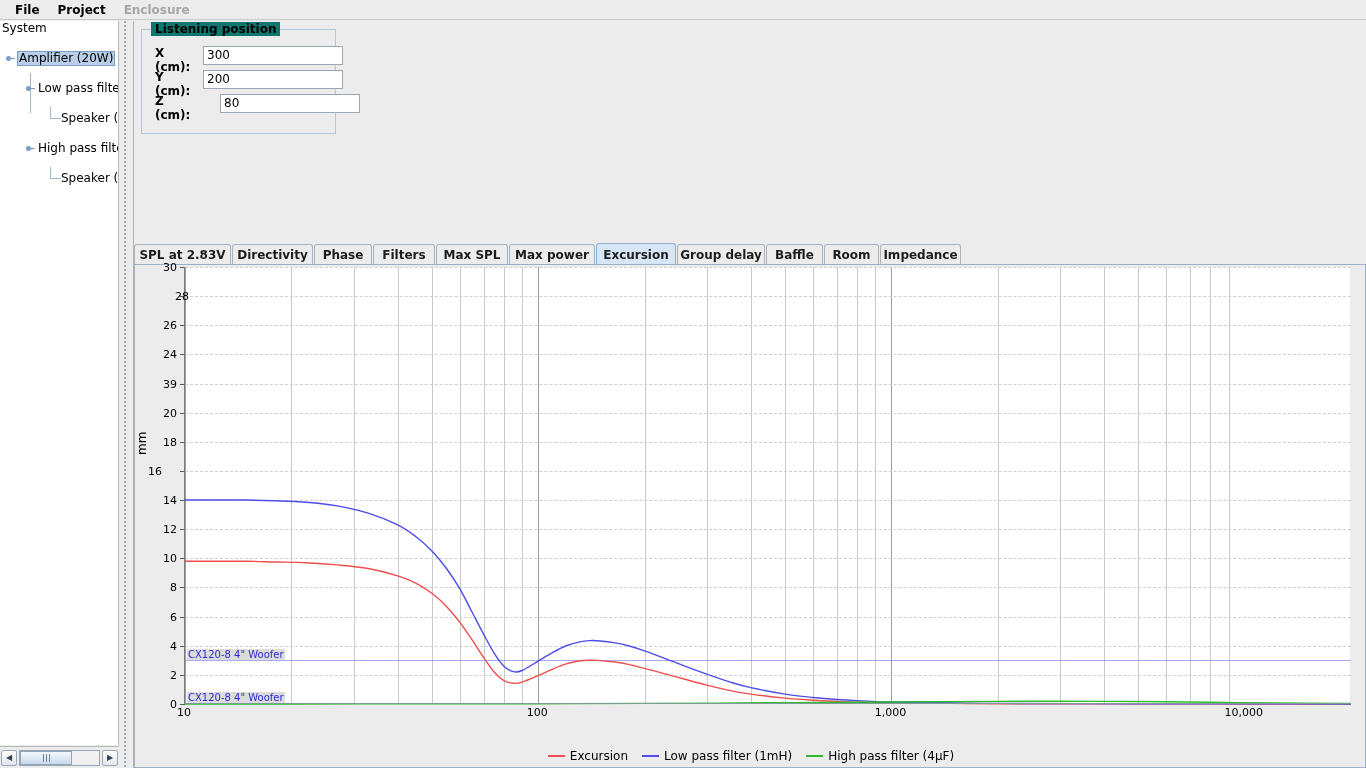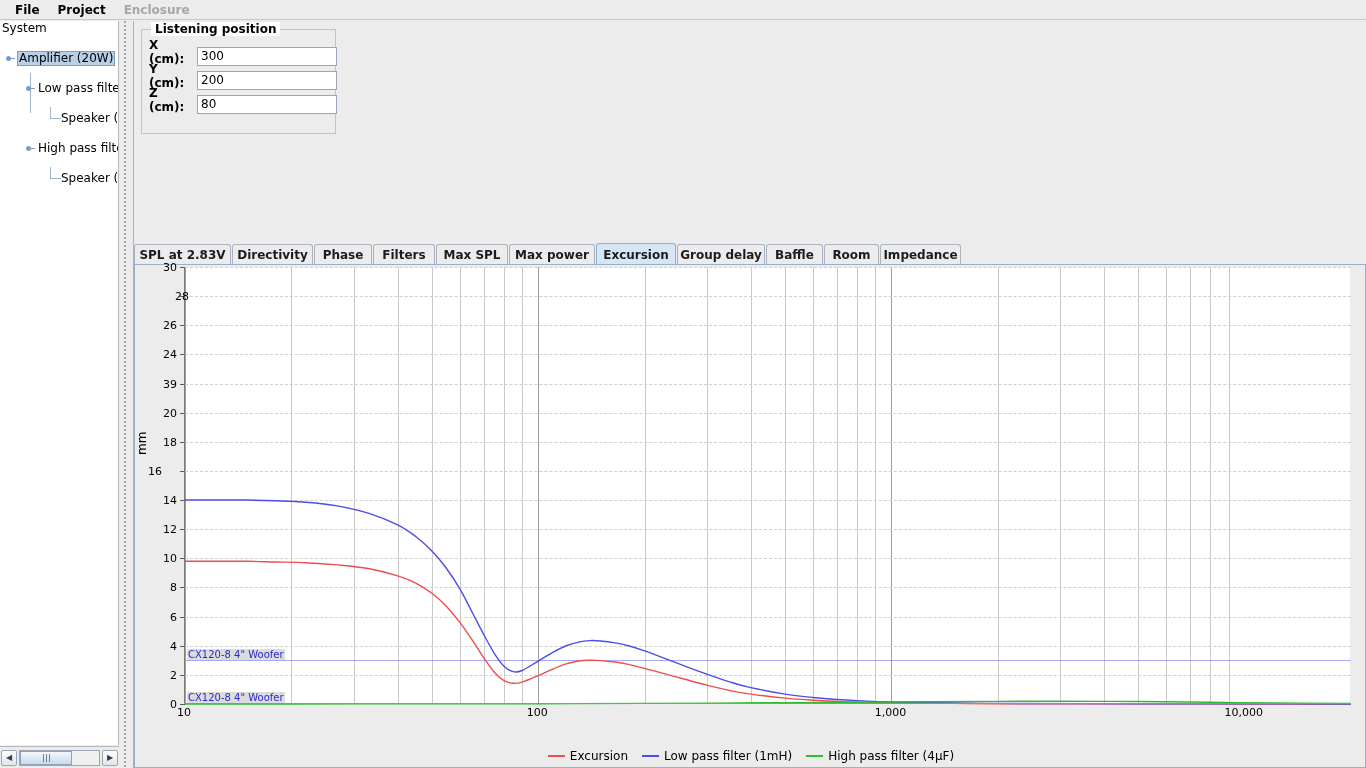--- a/index.html
+++ b/index.html
@@ -103,25 +103,25 @@
   
   #top-panel{
     position:absolute;left:134px;top:21px;width:1232px;height:224px;
     background:#ececed;box-sizing:border-box;
   }
   #lp-group{
     position:absolute;left:7px;top:8px;width:195px;height:105px;
     border:1px solid #b6c6d8;box-sizing:border-box;
   }
   #lp-title{
-    position:absolute;left:9px;top:-8px;background:#ffffff;padding:0 4px;
+    position:absolute;left:9px;top:-8px;background:#0f766e;padding:0 4px;
     font-weight:bold;font-size:12px;
   }
   .lp-row{
-    position:absolute;left:7px;height:20px;display:flex;align-items:flex-end;
+    position:absolute;left:13px;height:20px;display:flex;align-items:flex-start;
   }
   .lp-label{
     width:48px;font-weight:bold;font-size:12px;text-align:left;
   }
   .lp-input{
     width:140px;height:19px;line-height:19px;
     border:1px solid #9aa6b4;background:#ffffff;
     font-family:"DejaVu Sans","Liberation Sans",sans-serif;font-size:12px;
     padding:0 3px;box-sizing:border-box;color:#000;outline:none;
   }
@@ -251,21 +251,21 @@
       <div class="lp-row" style="top:16px;">
         <span class="lp-label">X (cm):</span>
         <input class="lp-input" type="text" value="300" style="">
       </div>
 
       <div class="lp-row" style="top:40px;">
         <span class="lp-label">Y (cm):</span>
         <input class="lp-input" type="text" value="200" style="">
       </div>
 
-      <div class="lp-row" style="top:64px;">
+      <div class="lp-row" style="top:64px;gap:17px;">
         <span class="lp-label">Z (cm):</span>
         <input class="lp-input" type="text" value="80" style="">
       </div>
     </div>
   </div>
 
   <div id="tabs">
       <div class="tab" style="left: 0px; width: 97px;">
         <span>SPL at 2.83V</span>
       </div>

